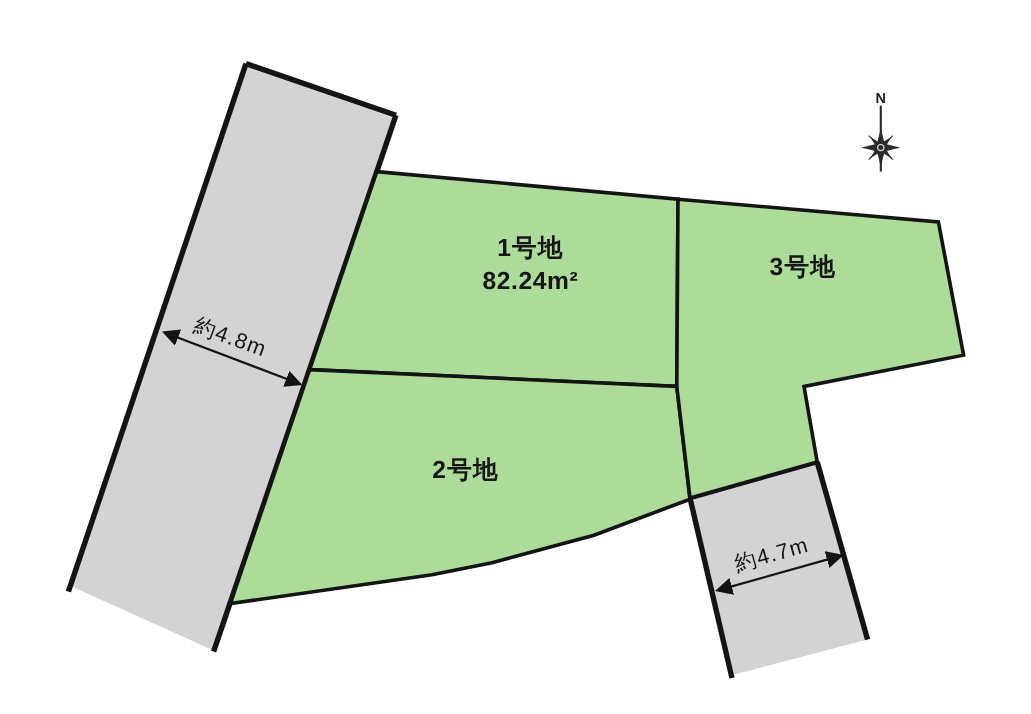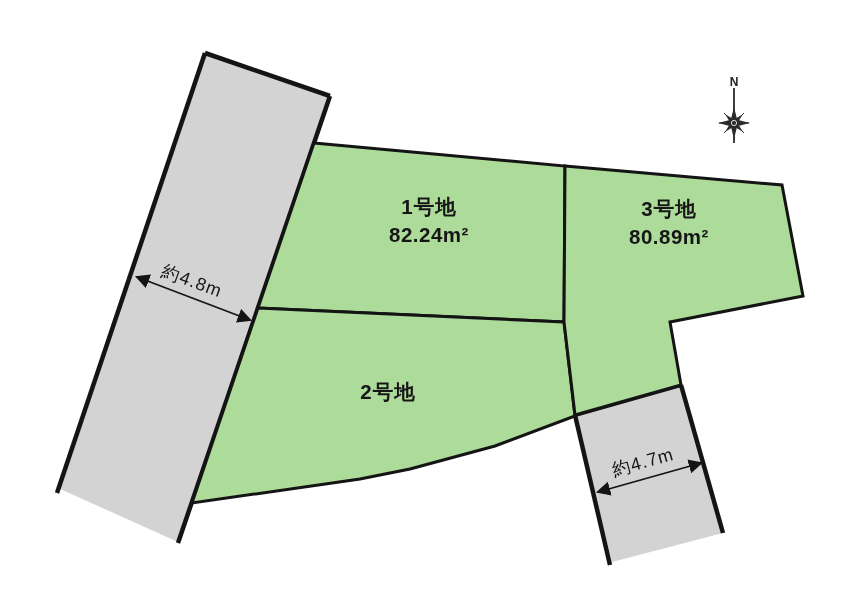--- a/index.html
+++ b/index.html
@@ -83,32 +83,31 @@
       <line x1="0" y1="-35" x2="0" y2="20" stroke="#2b2b2b" stroke-width="1.8"></line>
       <line x1="-15" y1="0" x2="15" y2="0" stroke="#2b2b2b" stroke-width="1"></line>
       <line x1="-10" y1="-10" x2="10" y2="10" stroke="#2b2b2b" stroke-width="1"></line>
       <line x1="-10" y1="10" x2="10" y2="-10" stroke="#2b2b2b" stroke-width="1"></line>
       <path d="M0,-16 L3.2,-3.2 L16,0 L3.2,3.2 L0,16 L-3.2,3.2 L-16,0 L-3.2,-3.2 Z" fill="#2b2b2b"></path>
       <path d="M0,-16 L3.2,-3.2 L16,0 L3.2,3.2 L0,16 L-3.2,3.2 L-16,0 L-3.2,-3.2 Z" fill="#2b2b2b" transform="rotate(45) scale(0.78)"></path>
       <circle cx="0" cy="0" r="2.6" fill="#2b2b2b" stroke="#d9d9d9" stroke-width="1"></circle>
     </g>
   </svg>
 
-  <div class="parcel-label" style="left:429px;top:221px;">
+  <div class="parcel-label" style="left:442px;top:221px;">
     <div class="name">1号地</div>
     <div class="area">82.24m²</div>
   </div>
 
   <div class="parcel-label" style="left:388px;top:392px;">
     <div class="name">2号地</div>
   </div>
 
   <div class="parcel-label" style="left:669px;top:223px;">
     <div class="name">3号地</div>
-    <div class="area">80.89m²</div>
   </div>
 
   <div class="measure-label m48">約4.8m</div>
   <div class="measure-label m47">約4.7m</div>
 
   <div class="compass-n">N</div>
 
 </div>
 
 </body></html>

